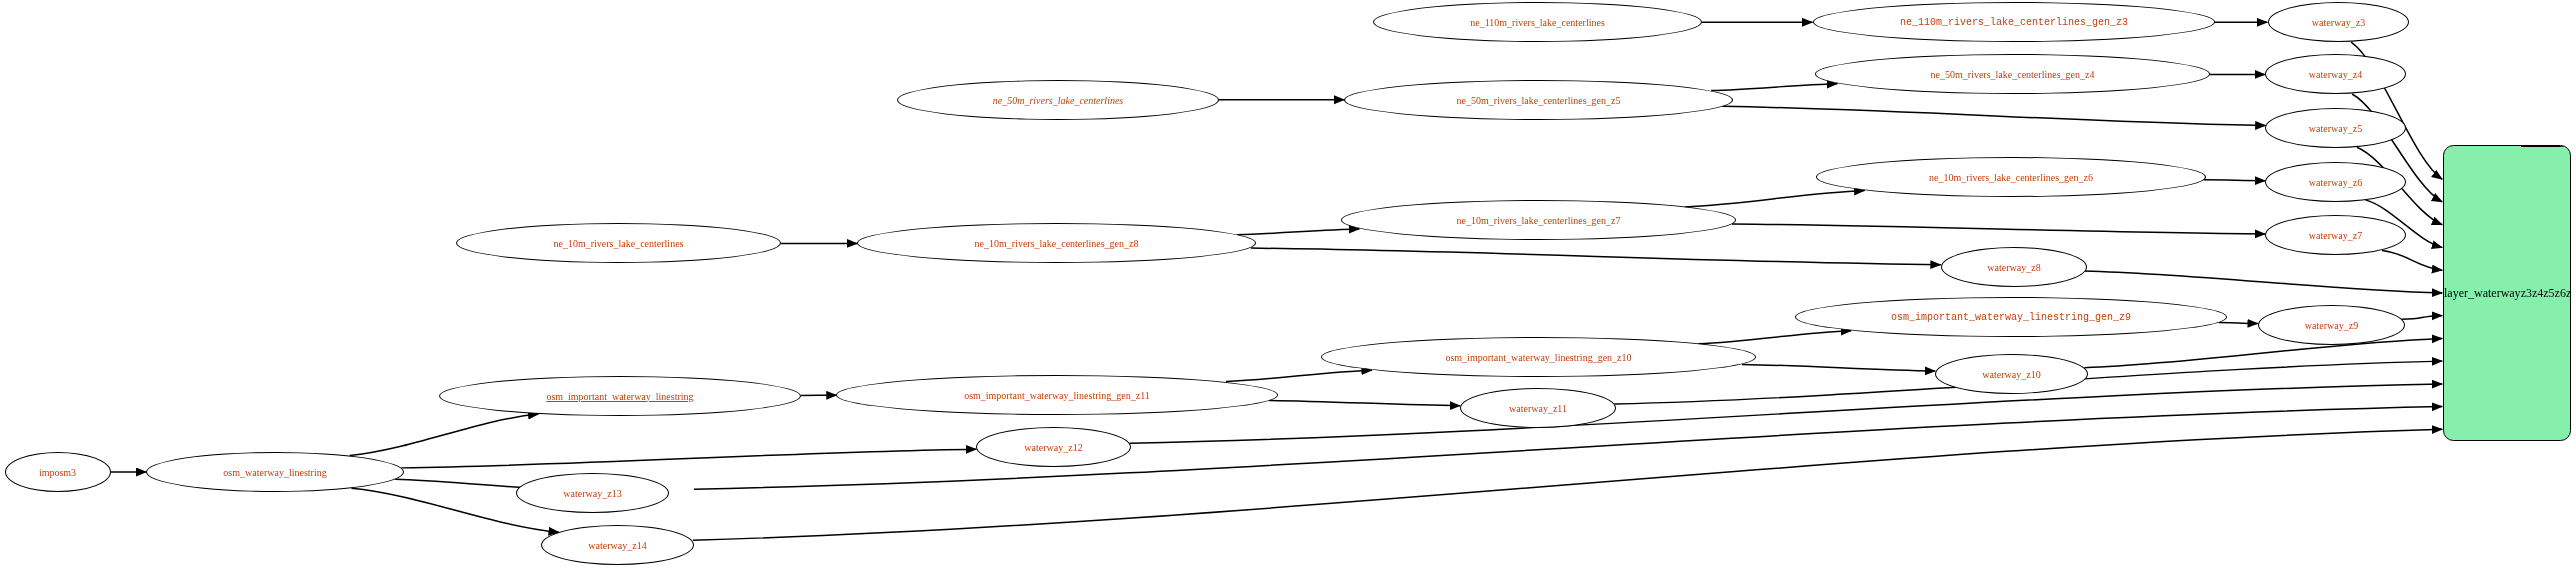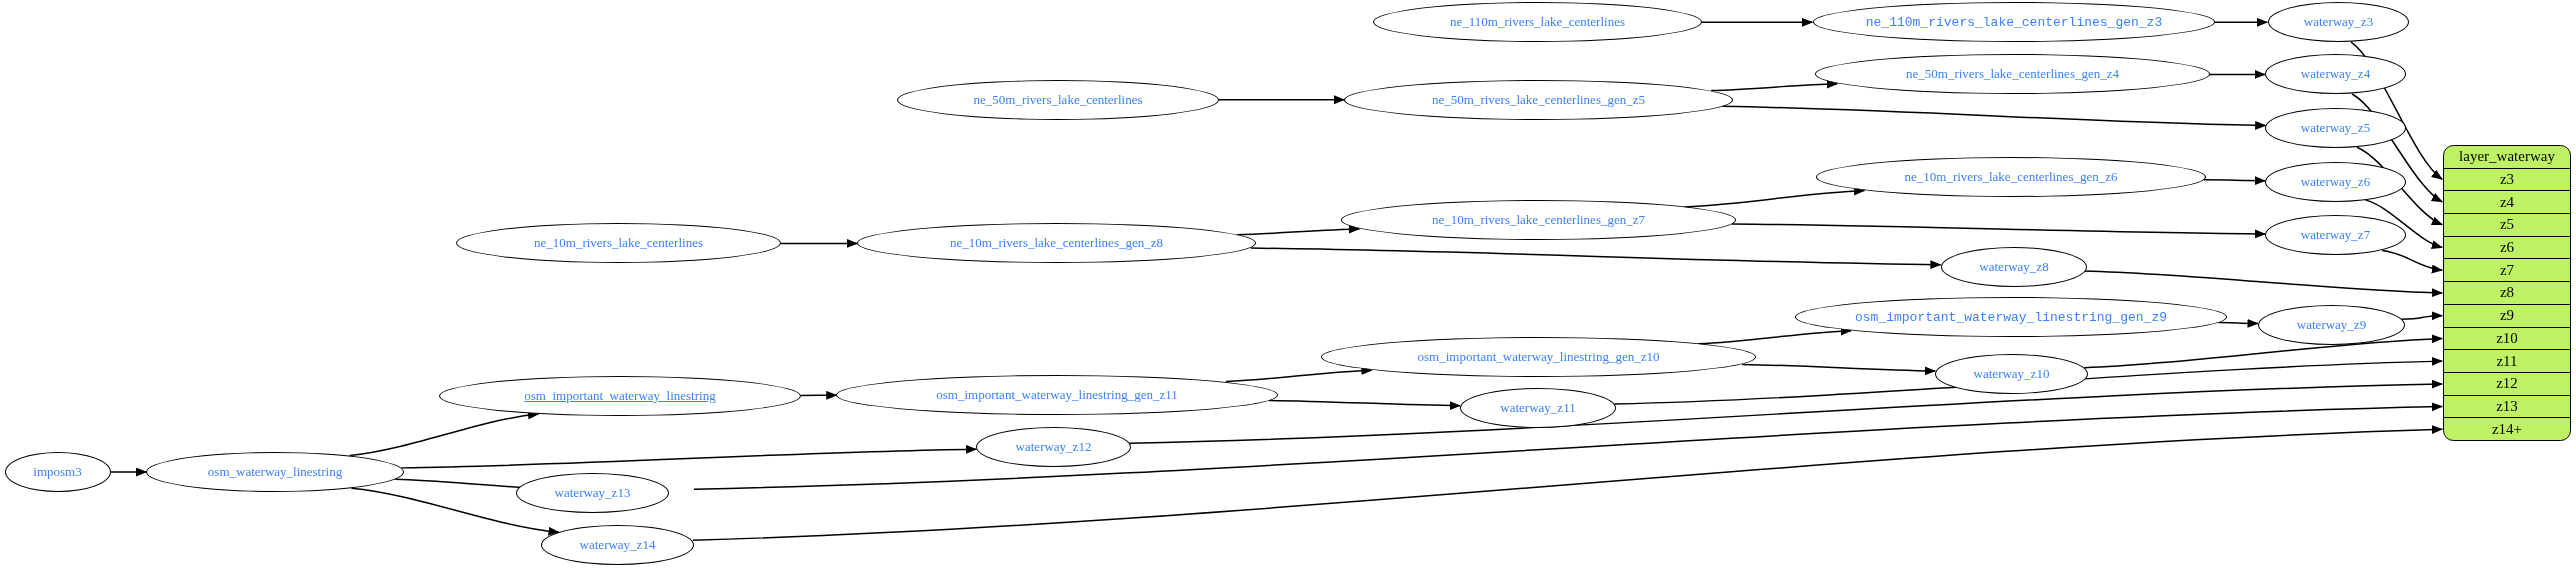--- a/index.html
+++ b/index.html
@@ -22,34 +22,33 @@
   }
   .node {
     position: absolute;
     box-sizing: border-box;
     border: 1.5px solid #000000;
     border-radius: 50%;
     background: #ffffff;
     display: flex;
     align-items: center;
     justify-content: center;
-    font-size: 13px;
-    color: #3b82f6;
+    font-size: 10px;
+    color: #c2410c;
     white-space: nowrap;
     z-index: 2;
   }
   .record {
     position: absolute;
     box-sizing: border-box;
     border: 1.5px solid #000000;
     border-radius: 10.4px;
-    background: #bef264;
+    background: #86efac;
     display: flex;
-    flex-direction: column;
-    font-size: 15px;
+    font-size: 12px;
     color: #000000;
     z-index: 2;
     overflow: hidden;
   }
   .record-row {
     flex: 1;
     display: flex;
     align-items: center;
     justify-content: center;
     border-top: 1.5px solid #000000;
@@ -108,21 +107,21 @@
 
   <div id="nodes">
       <div class="node" style="left: 4.5px; top: 452px; width: 106px; height: 40px; text-align: right;">imposm3</div>
       <div class="node" style="left: 146px; top: 452px; width: 258px; height: 40px;">osm_waterway_linestring</div>
       <div class="node" style="left: 439px; top: 376px; width: 362px; height: 40px; text-decoration: underline;">osm_important_waterway_linestring</div>
       <div class="node" style="left: 836px; top: 375px; width: 442px; height: 40px;">osm_important_waterway_linestring_gen_z11</div>
       <div class="node" style="left: 1321px; top: 337px; width: 435px; height: 40px;">osm_important_waterway_linestring_gen_z10</div>
       <div class="node" style="left: 1795px; top: 297px; width: 432px; height: 40px; font-family: Liberation Mono, monospace;">osm_important_waterway_linestring_gen_z9</div>
       <div class="node" style="left: 1373px; top: 2.2px; width: 329px; height: 40px;">ne_110m_rivers_lake_centerlines</div>
       <div class="node" style="left: 1813px; top: 2.2px; width: 402px; height: 40px; font-family: Liberation Mono, monospace;">ne_110m_rivers_lake_centerlines_gen_z3</div>
-      <div class="node" style="left: 897px; top: 80px; width: 322px; height: 40px;">ne_50m_rivers_lake_centerlines</div>
+      <div class="node" style="left: 897px; top: 80px; width: 322px; height: 40px; font-style: italic;">ne_50m_rivers_lake_centerlines</div>
       <div class="node" style="left: 1344px; top: 80px; width: 389px; height: 40px;">ne_50m_rivers_lake_centerlines_gen_z5</div>
       <div class="node" style="left: 1815px; top: 54px; width: 395px; height: 40px;">ne_50m_rivers_lake_centerlines_gen_z4</div>
       <div class="node" style="left: 456px; top: 223px; width: 325px; height: 40px;">ne_10m_rivers_lake_centerlines</div>
       <div class="node" style="left: 857px; top: 223px; width: 399px; height: 40px;">ne_10m_rivers_lake_centerlines_gen_z8</div>
       <div class="node" style="left: 1341px; top: 200px; width: 395px; height: 40px;">ne_10m_rivers_lake_centerlines_gen_z7</div>
       <div class="node" style="left: 1816px; top: 157px; width: 390px; height: 40px;">ne_10m_rivers_lake_centerlines_gen_z6</div>
       <div class="node" style="left: 2268px; top: 2.2px; width: 141px; height: 40px;">waterway_z3</div>
       <div class="node" style="left: 2265px; top: 54px; width: 141px; height: 40px;">waterway_z4</div>
       <div class="node" style="left: 2265px; top: 108px; width: 141px; height: 40px; text-align: right;">waterway_z5</div>
       <div class="node" style="left: 2265px; top: 162px; width: 141px; height: 40px;">waterway_z6</div>

